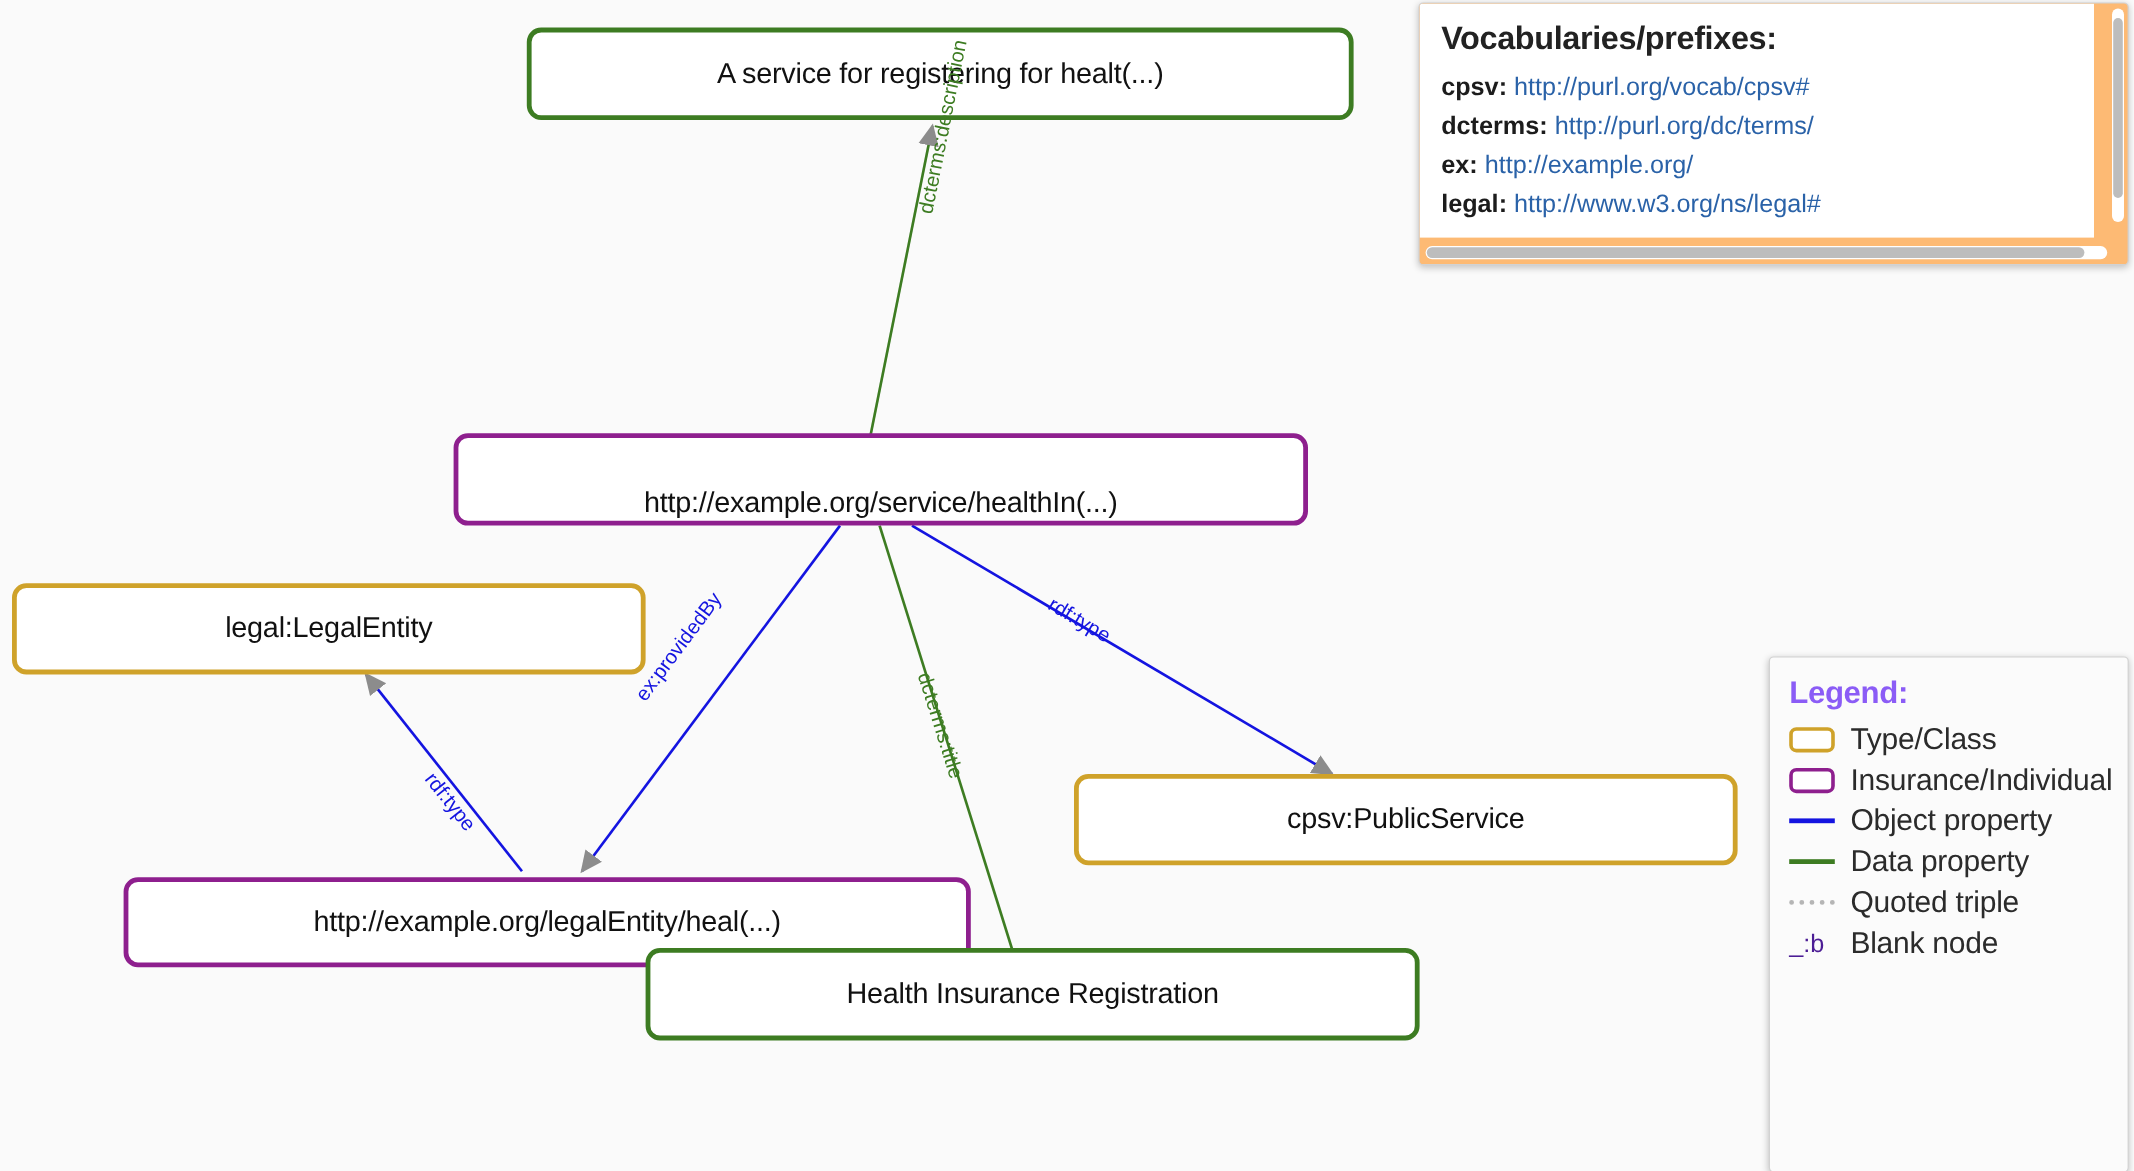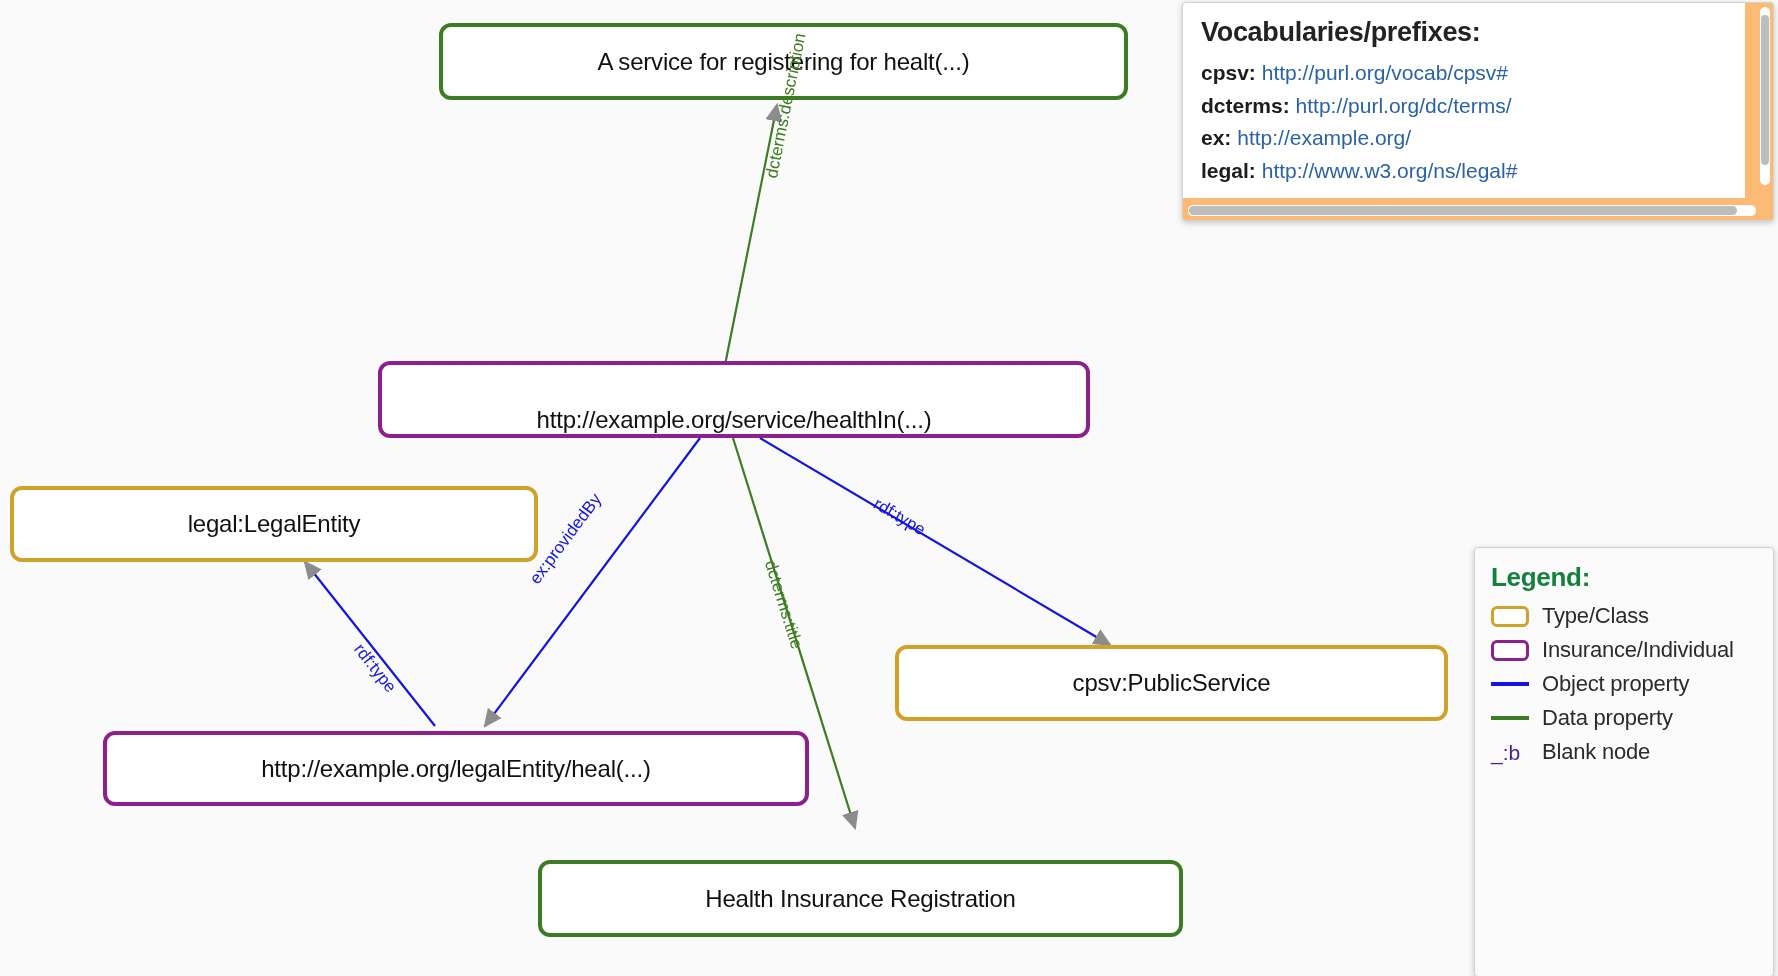--- a/index.html
+++ b/index.html
@@ -134,21 +134,21 @@
     top: 547px;
     width: 300px;
     height: 430px;
     padding: 14px 16px 0 16px;
     box-sizing: border-box;
     background: #fbfbfb;
   }
   .legend-title {
     font-size: 26px;
     font-weight: bold;
-    color: #15803d;
+    color: #8b5cf6;
     margin-bottom: 6px;
     letter-spacing: -0.3px;
   }
   .legend-row {
     display: flex;
     align-items: center;
     height: 34px;
   }
   .legend-swatch {
     width: 40px;
@@ -175,21 +175,21 @@
   .sw-dotted {
     width: 38px; height: 0;
     border-top: 4px dotted #b5b5b5;
   }
   .sw-blank {
     font-size: 21px;
     color: #4c1d95;
     line-height: 1;
   }
   .legend-label {
-    font-size: 22px;
+    font-size: 25px;
     color: #2b2b2b;
     white-space: nowrap;
     letter-spacing: -0.2px;
   }
 </style>
 </head>
 <body>
 
 <svg id="canvas" viewBox="0 0 1778 976" xmlns="http://www.w3.org/2000/svg">
   <defs>
@@ -232,21 +232,21 @@
 </div>
 
 <div class="node instance" style="left:103px; top:731px; width:706px; height:75px;">
   <span>http://example.org/legalEntity/heal(...)</span>
 </div>
 
 <div class="node klass" style="left:895px; top:645px; width:553px; height:76px;">
   <span>cpsv:PublicService</span>
 </div>
 
-<div class="node literal" style="left:538px; top:860px; width:645px; height:77px;">
+<div class="node literal" style="left:538px; top:790px; width:645px; height:77px;">
   <span>Health Insurance Registration</span>
 </div>
 
 <div class="panel" id="vocab-panel">
   <div class="vocab-inner">
     <div class="vocab-title">Vocabularies/prefixes:</div>
 
     <div class="vocab-row">
       <span class="vocab-prefix">cpsv:</span>
       <span class="vocab-uri">http://purl.org/vocab/cpsv#</span>
@@ -293,20 +293,26 @@
     <span class="legend-label">Object property</span>
   </div>
 
   <div class="legend-row">
     <span class="legend-swatch">
       <span class="sw-line data"></span>
     </span>
     <span class="legend-label">Data property</span>
   </div>
 
+  <div class="legend-row">
+    <span class="legend-swatch">
+      <span class="sw-dotted"></span>
+    </span>
+    <span class="legend-label">Quoted triple</span>
+  </div>
 
   <div class="legend-row">
     <span class="legend-swatch">
       <span class="sw-blank">_:b</span>
     </span>
     <span class="legend-label">Blank node</span>
   </div>
 </div>
 
 </body></html>

